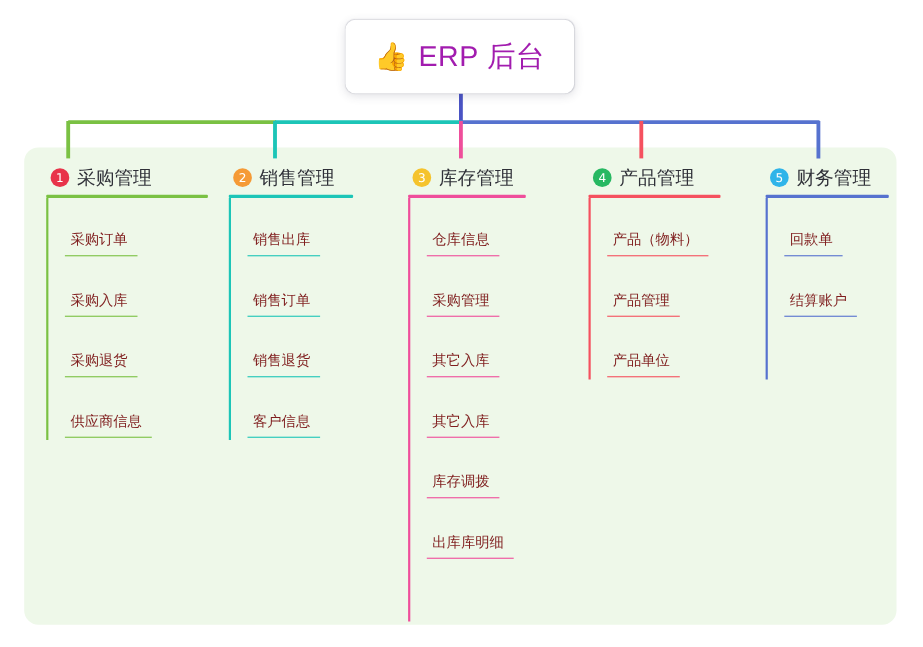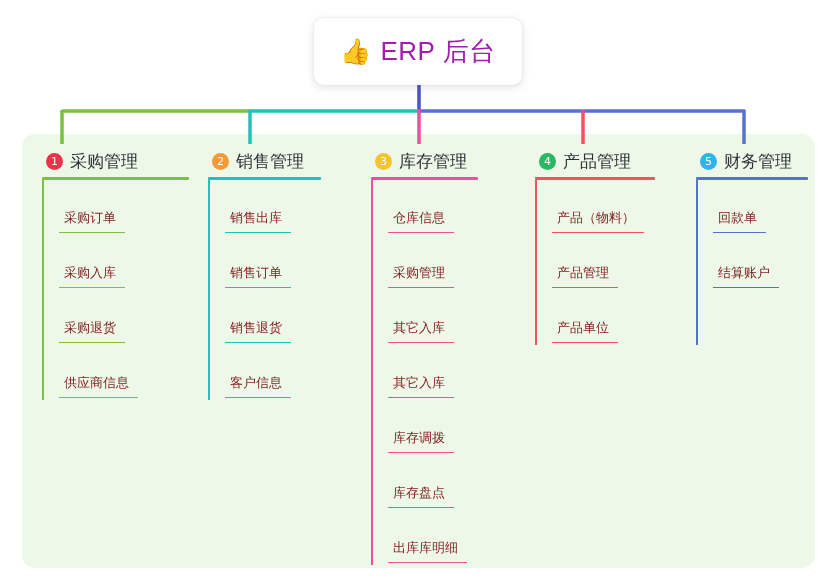--- a/index.html
+++ b/index.html
@@ -247,24 +247,20 @@
         </div>
         <div class="leaf">
           <span class="leaf-label">其它入库</span>
           <div class="leaf-underline" style="background: rgb(239, 78, 155); width: 66px;"></div>
         </div>
         <div class="leaf">
           <span class="leaf-label">库存调拨</span>
           <div class="leaf-underline" style="background: rgb(239, 78, 155); width: 66px;"></div>
         </div>
         <div class="leaf">
-          <span class="leaf-label">库存盘点</span>
-          <div class="leaf-underline" style="background: rgb(239, 78, 155); width: 66px;"></div>
-        </div>
-        <div class="leaf">
           <span class="leaf-label">出库库明细</span>
           <div class="leaf-underline" style="background: rgb(239, 78, 155); width: 79px;"></div>
         </div>
       </div>
   </div>
 
   <div class="branch" style="left:535px; top:148px; width:120px;">
     <div class="branch-header">
       <span class="badge" style="background: rgb(39, 184, 98);">4</span>
       <span class="branch-title">产品管理</span>

